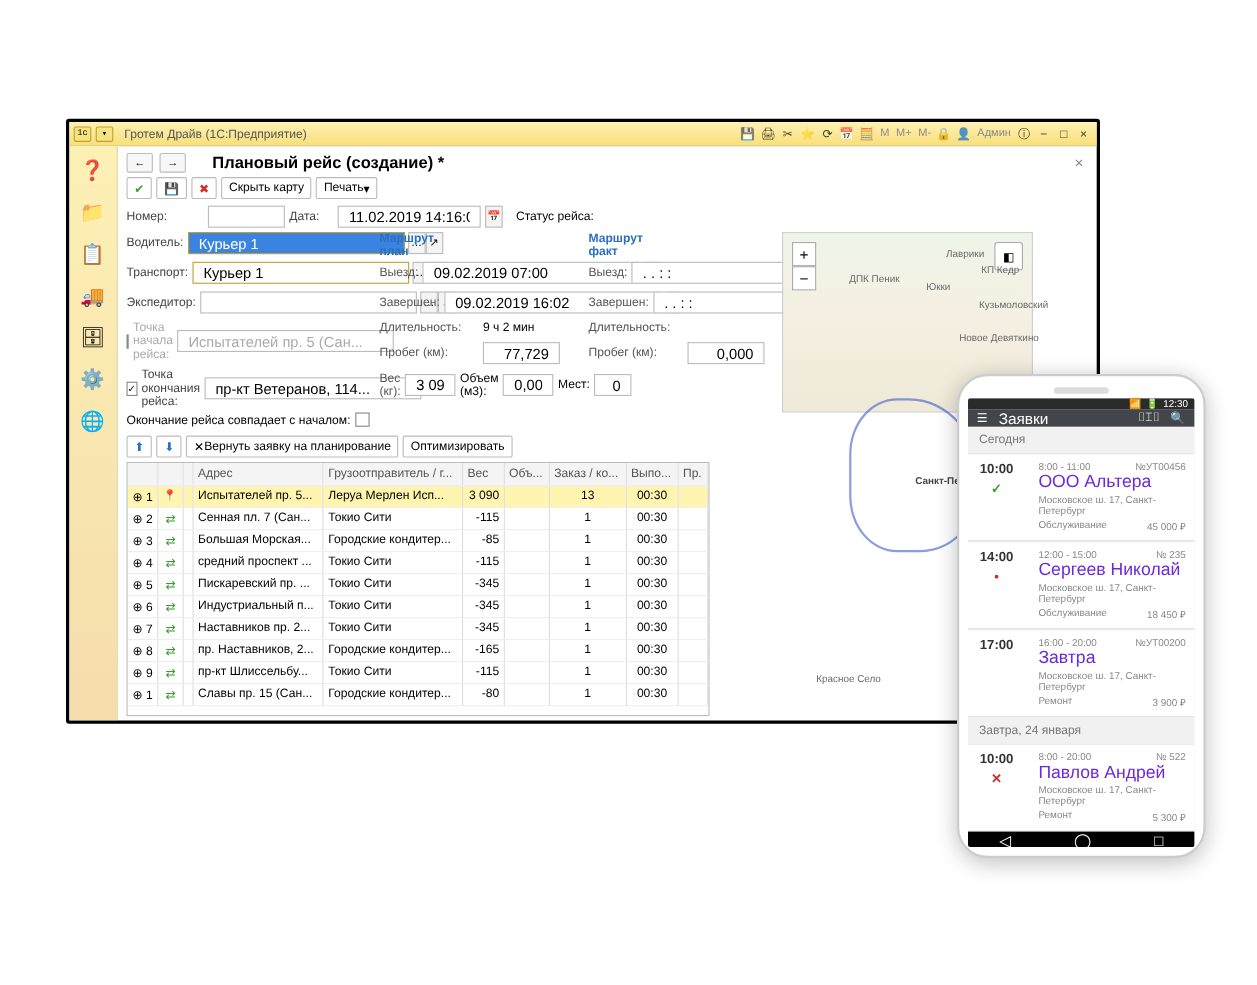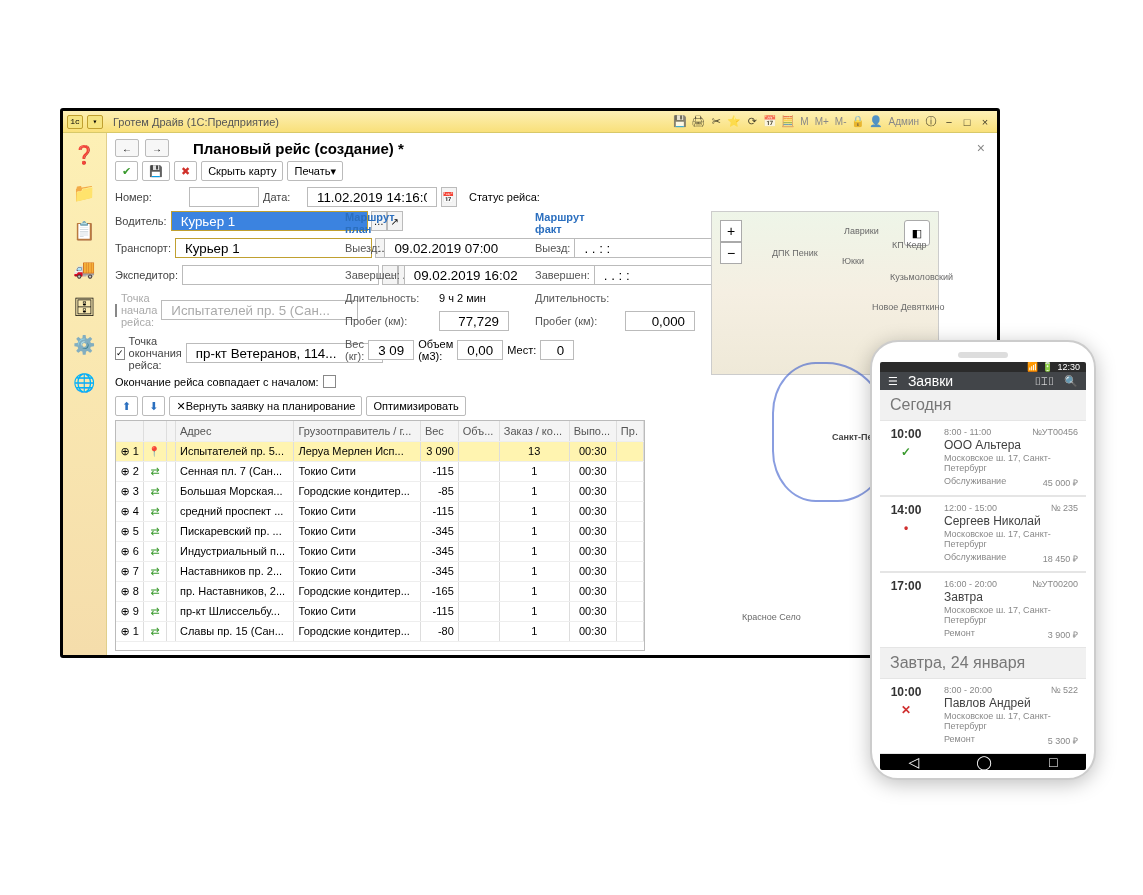--- a/index.html
+++ b/index.html
@@ -94,30 +94,30 @@
   border:2px solid #ccc; border-radius:28px; background:#fff;
   box-shadow:0 4px 20px rgba(0,0,0,.25);
   display:flex; flex-direction:column; overflow:hidden;
 }
 .speaker { width:50px; height:6px; background:#ddd; border-radius:3px; margin:10px auto 4px }
 .screen { flex:1; margin:0 8px 8px 8px; border-radius:2px; overflow:hidden; display:flex; flex-direction:column; background:#f1f1f1 }
 .statusbar { height:18px; background:#2b2b2b; color:#fff; display:flex; align-items:center; justify-content:flex-end; padding:0 6px; font-size:9px; gap:4px }
 .appbar { height:36px; background:#424549; color:#fff; display:flex; align-items:center; padding:0 8px; gap:10px }
 .appbar .grow{flex:1}
 .apptitle { font-size:14px }
-.section { padding:6px 10px; color:#777; font-size:16px; background:#f1f1f1 }
+.section { padding:6px 10px; color:#777; font-size:11px; background:#f1f1f1 }
 .card {
   background:#fff; border-top:1px solid #e5e5e5; border-bottom:1px solid #e5e5e5;
   display:flex; padding:6px 8px; gap:20px
 }
 .ctime { width:36px; font-size:12px; font-weight:bold; color:#333; display:flex; flex-direction:column; align-items:center; gap:4px }
 .cstat { font-size:12px }
 .cbody { flex:1; display:flex; flex-direction:column; gap:1px }
 .crow { display:flex; justify-content:space-between; font-size:9px; color:#888 }
-.cname { font-size:12px; color:#404040 }
+.cname { font-size:16px; color:#6d28d9 }
 .caddr { font-size:9px; color:#888 }
 .cfoot { display:flex; justify-content:space-between; font-size:9px; color:#888; margin-top:2px }
 .navbar { height:32px; background:#000; display:flex; align-items:center; justify-content:space-around; color:#fff; font-size:14px }
 </style>
 </head>
 <body>
 
 <div class="win">
   <div class="titlebar">
     <div class="tb-left">
@@ -270,21 +270,21 @@
         </div>
 
         <div class="mappane">
           <div class="zoom">
             <span class="zbtn">+</span>
             <span class="zbtn">−</span>
           </div>
           <span class="layers">◧</span>
           <div class="route"></div>
           <span class="maplabel" style="left:120px; top:220px; font-weight:bold; color:#444">Санкт-Петербург</span>
-          <span class="maplabel" style="left:132px; top:14px">Лаврики</span>
+          <span class="maplabel" style="left:148px; top:14px">Лаврики</span>
           <span class="maplabel" style="left:180px; top:28px">КП Кедр</span>
           <span class="maplabel" style="left:60px; top:36px">ДПК Пеник</span>
           <span class="maplabel" style="left:130px; top:44px">Юкки</span>
           <span class="maplabel" style="left:178px; top:60px">Кузьмоловский</span>
           <span class="maplabel" style="left:160px; top:90px">Новое Девяткино</span>
           <span class="maplabel" style="left:30px; top:400px">Красное Село</span>
         </div>
       </div>
 
       <div class="formrow">

